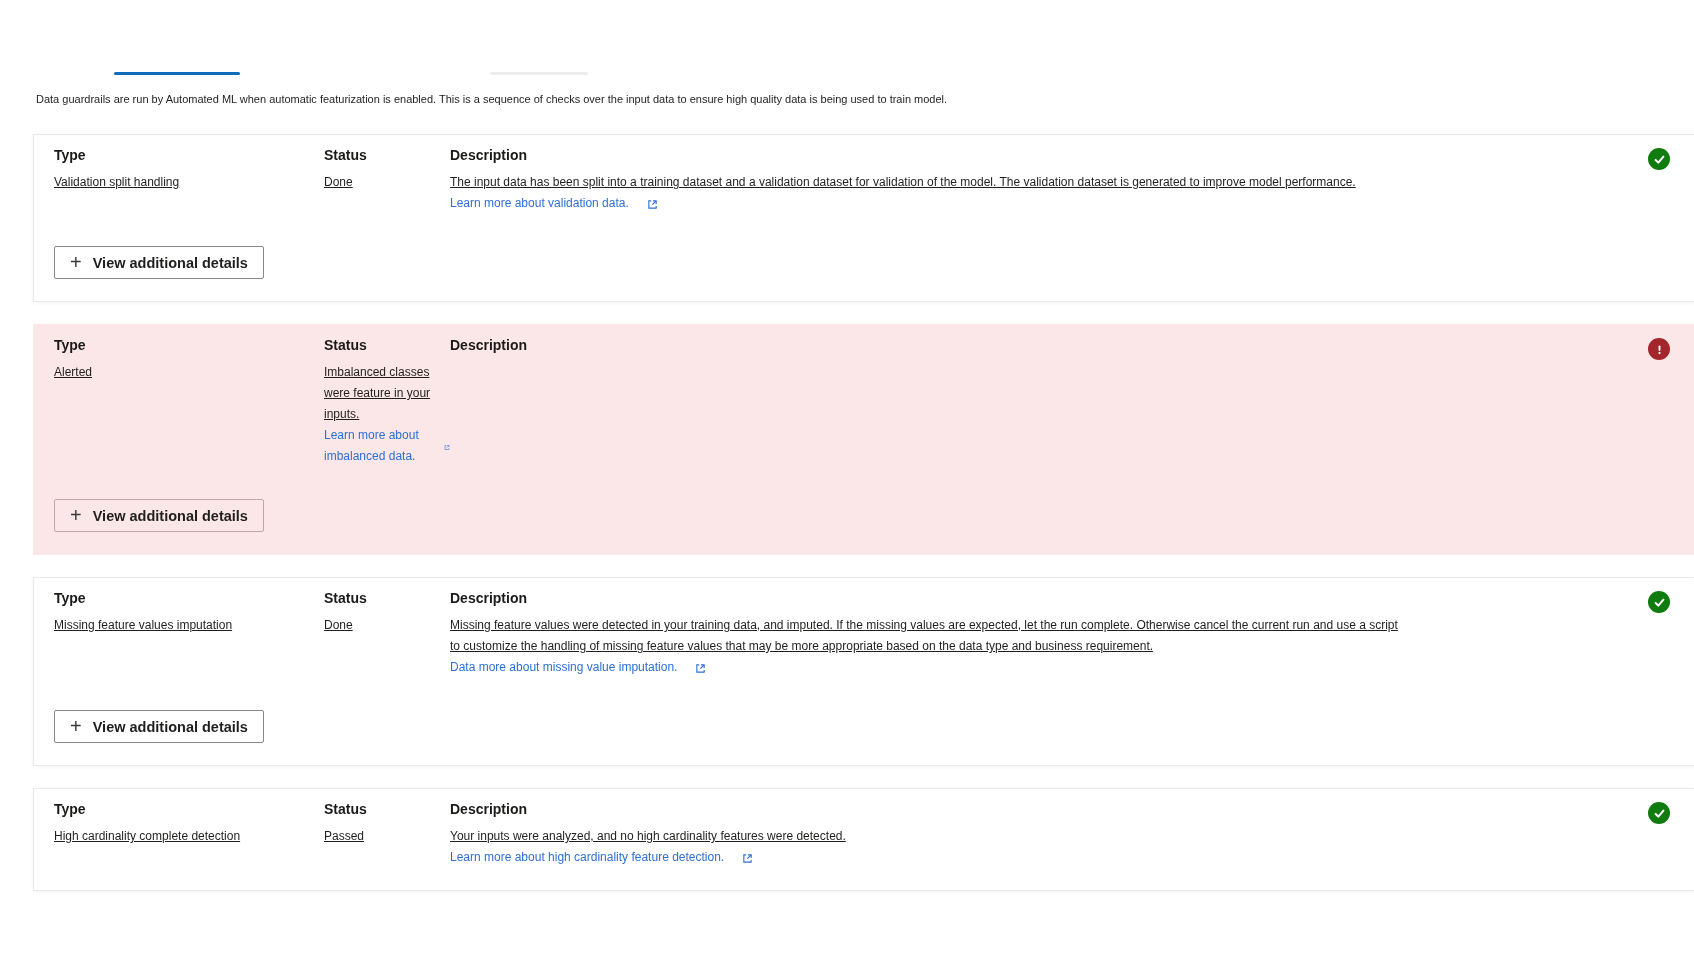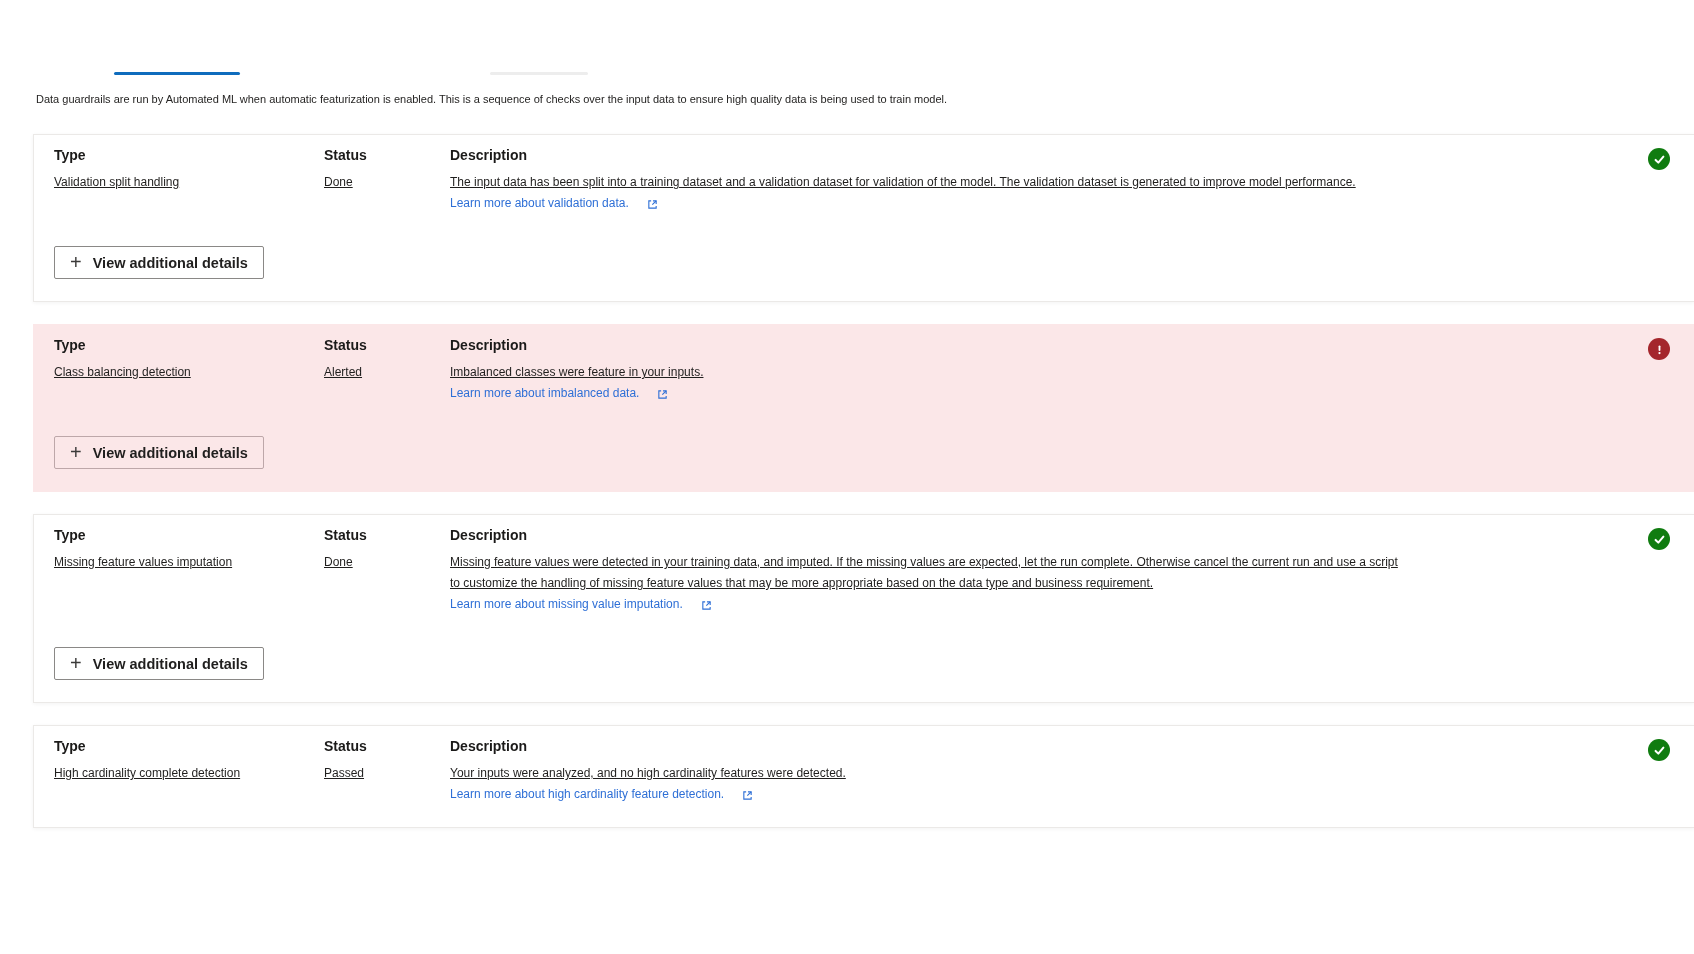--- a/index.html
+++ b/index.html
@@ -157,21 +157,20 @@
     <div class="status-icon error">
       <svg width="13" height="13" viewBox="0 0 12 12">
           <rect x="5.15" y="2.2" width="1.7" height="5.2" rx="0.85" fill="#ffffff"></rect>
           <circle cx="6" cy="9.3" r="1.05" fill="#ffffff"></circle>
         </svg>
     </div>
     <div class="grid">
       <div class="hdr">Type</div>
       <div class="hdr">Status</div>
       <div class="hdr">Description</div>
-      <div class="cell cell-type">Class balancing detection</div>
       <div class="cell">Alerted</div>
       <div class="cell cell-desc">
         <span>Imbalanced classes were feature in your inputs.</span>
         <div>
           <a class="desc-link">
             <span>Learn more about imbalanced data.</span>
             <svg class="ext-icon" width="11" height="11" viewBox="0 0 12 12">
                 <path d="M4.5 2 H2 V10 H10 V7.5" fill="none" stroke="#2e6fd6" stroke-width="1.2"></path>
                 <path d="M6.5 2 H10 V5.5" fill="none" stroke="#2e6fd6" stroke-width="1.2"></path>
                 <path d="M10 2 L5.8 6.2" fill="none" stroke="#2e6fd6" stroke-width="1.2"></path>
@@ -195,21 +194,21 @@
     <div class="grid">
       <div class="hdr">Type</div>
       <div class="hdr">Status</div>
       <div class="hdr">Description</div>
       <div class="cell cell-type">Missing feature values imputation</div>
       <div class="cell">Done</div>
       <div class="cell cell-desc">
         <span>Missing feature values were detected in your training data, and imputed. If the missing values are expected, let the run complete. Otherwise cancel the current run and use a script to customize the handling of missing feature values that may be more appropriate based on the data type and business requirement.</span>
         <div>
           <a class="desc-link">
-            <span>Learn more about missing value imputation.</span>
+            <span>Data more about missing value imputation.</span>
             <svg class="ext-icon" width="11" height="11" viewBox="0 0 12 12">
                 <path d="M4.5 2 H2 V10 H10 V7.5" fill="none" stroke="#2e6fd6" stroke-width="1.2"></path>
                 <path d="M6.5 2 H10 V5.5" fill="none" stroke="#2e6fd6" stroke-width="1.2"></path>
                 <path d="M10 2 L5.8 6.2" fill="none" stroke="#2e6fd6" stroke-width="1.2"></path>
               </svg>
           </a>
         </div>
       </div>
     </div>
     <button class="details-btn">

